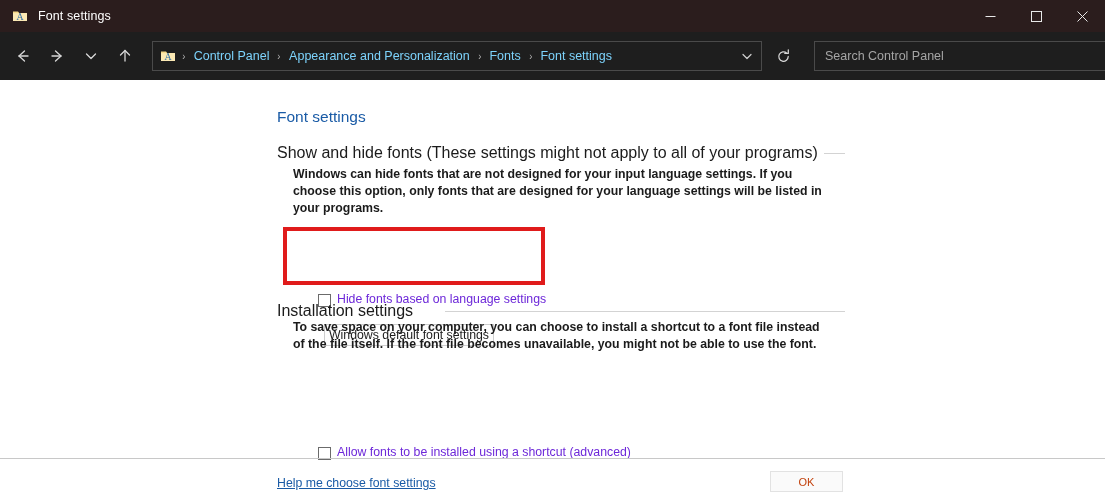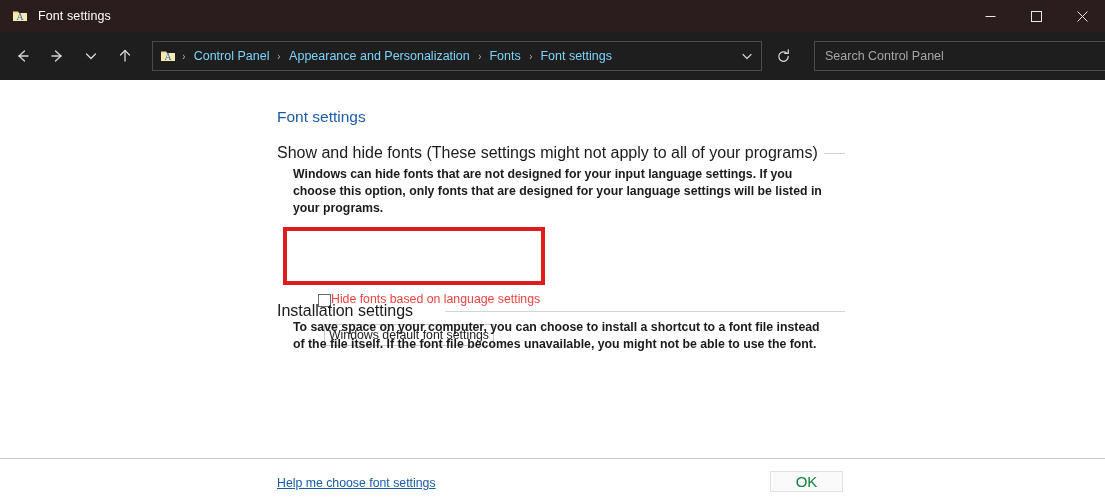--- a/index.html
+++ b/index.html
@@ -215,22 +215,23 @@
   .chk {
     width: 13px;
     height: 13px;
     border: 1px solid #6b6b6b;
     background: #ffffff;
     box-sizing: border-box;
     flex: 0 0 auto;
     margin-top: 2px;
   }
   .chk-label {
-    color: #ef4444;
+    color: #6d28d9;
     font-size: 12.3px;
+    margin-left: 6px;
     white-space: nowrap;
     line-height: 15px;
   }
 
   .restore-btn {
     position: absolute;
     left: 324px;
     top: 244px;
     width: 170px;
     height: 22px;
@@ -278,22 +279,22 @@
     background: #c8c8c8;
   }
   .ok-btn {
     position: absolute;
     left: 770px;
     top: 391px;
     width: 73px;
     height: 21px;
     border: 1px solid #e2e2e2;
     background: #fafafa;
-    color: #15803d;
-    font-size: 15px;
+    color: #c2410c;
+    font-size: 11px;
     font-family: "Liberation Sans", sans-serif;
     display: flex;
     align-items: center;
     justify-content: center;
     box-sizing: border-box;
     padding: 0;
   }
 </style>
 </head>
 <body>
@@ -416,20 +417,24 @@
 
     <div class="highlight-box"></div>
 
     <div class="group-head" id="group-install">
       <span class="gh-label">Installation settings</span>
       <span class="gh-rule"></span>
     </div>
 
     <div class="para" id="para-install">To save space on your computer, you can choose to install a shortcut to a font file instead of the file itself. If the font file becomes unavailable, you might not be able to use the font.</div>
 
+    <div class="checkrow" id="check-allow">
+      <span class="chk"></span>
+      <span class="chk-label">Allow fonts to be installed using a shortcut (advanced)</span>
+    </div>
 
     <a class="helplink" href="#">Help me choose font settings</a>
 
     <div class="footer-rule"></div>
     <button class="ok-btn">OK</button>
 
   </div>
 </div>
 
 </body></html>

